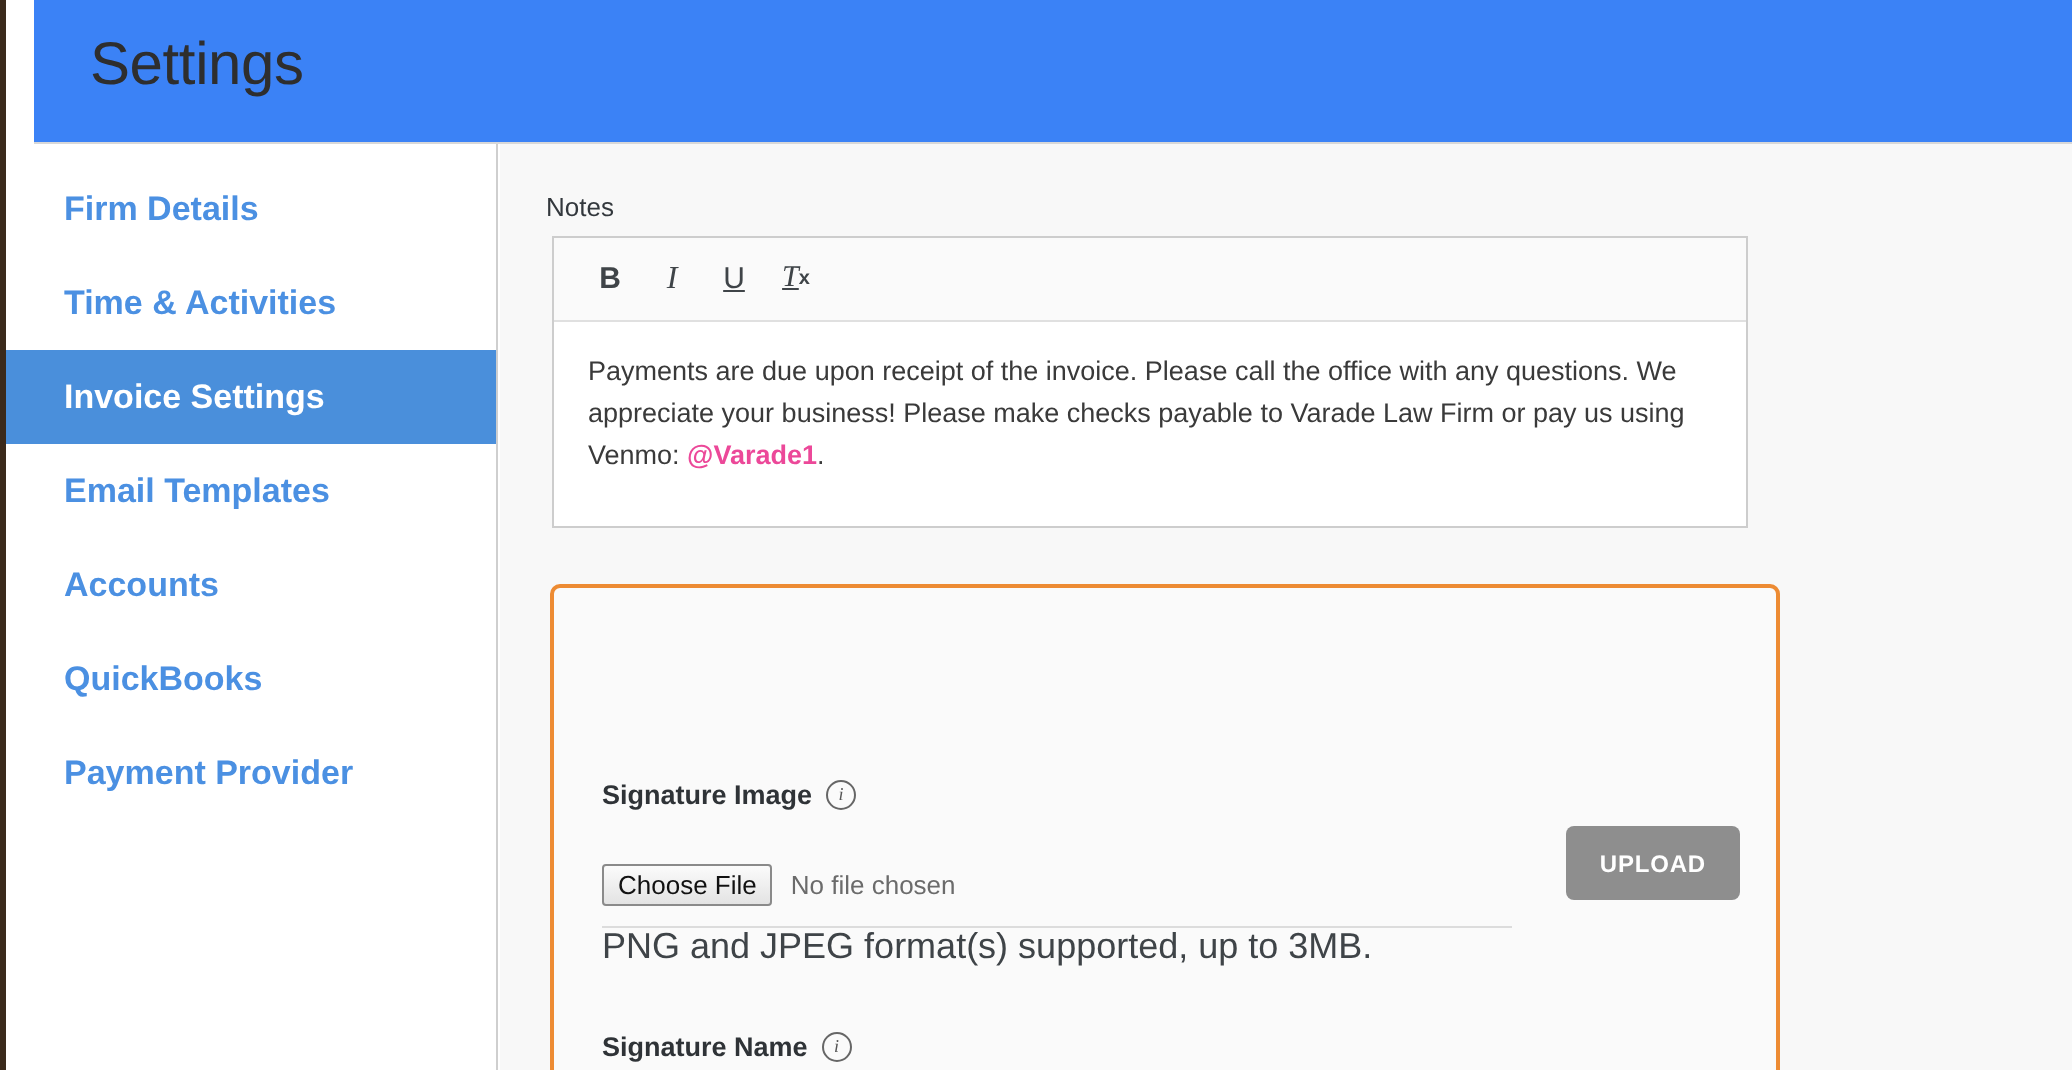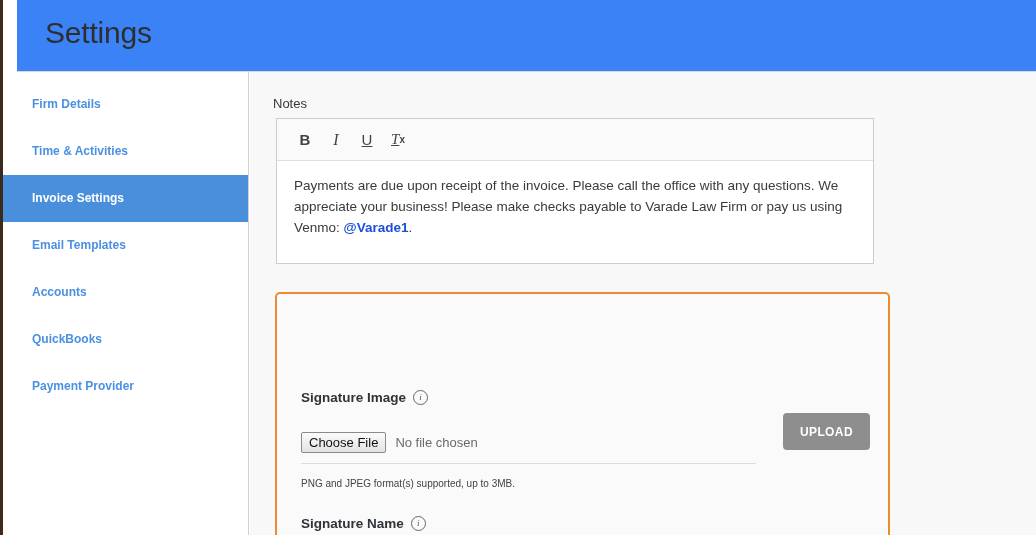--- a/index.html
+++ b/index.html
@@ -56,21 +56,21 @@
     background: #ffffff;
     border-right: 1px solid #cfcfcf;
     box-sizing: border-box;
     padding-top: 9px;
   }
   .nav-item {
     display: block;
     height: 47px;
     line-height: 47px;
     padding-left: 29px;
-    font-size: 12px;
+    font-size: 17px;
     font-weight: bold;
     color: #4b90e2;
     white-space: nowrap;
     cursor: pointer;
     box-sizing: border-box;
   }
   .nav-item.active {
     background: #4a8fdb;
     color: #ffffff;
   }
@@ -133,21 +133,21 @@
     font-weight: bold;
     vertical-align: -2px;
     font-family: "Liberation Sans", sans-serif;
   }
   .editor-body {
     padding: 14px 17px 0 17px;
     font-size: 13.5px;
     line-height: 21px;
     color: #3a3a3a;
   }
-  .editor-body b { font-weight: bold; color: #1d4ed8; margin-top: 40px; }
+  .editor-body b { font-weight: bold; color: #ec4899; margin-top: 40px; }
   
   .sig-panel {
     position: absolute;
     left: 25px;
     top: 220px;
     width: 615px;
     height: 250px;
     border: 2px solid #ed8b33;
     border-radius: 5px;
     background: #fafafa;
@@ -226,22 +226,22 @@
     font-weight: bold;
     letter-spacing: 0.4px;
     padding: 0 17px;
     height: 37px;
     cursor: pointer;
     font-family: "Liberation Sans", sans-serif;
   }
   .hint-text {
     position: absolute;
     left: 24px;
-    top: 184px;
-    font-size: 10px;
+    top: 169px;
+    font-size: 18px;
     color: #3f4448;
   }
   .sig-name-label {
     position: absolute;
     left: 24px;
     top: 222px;
   }
 </style>
 </head>
 <body>

